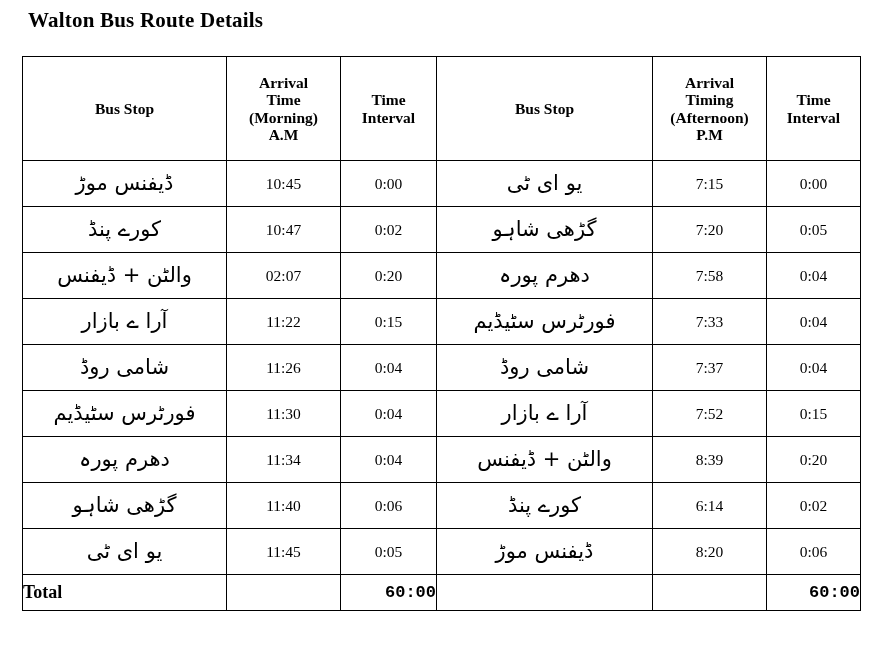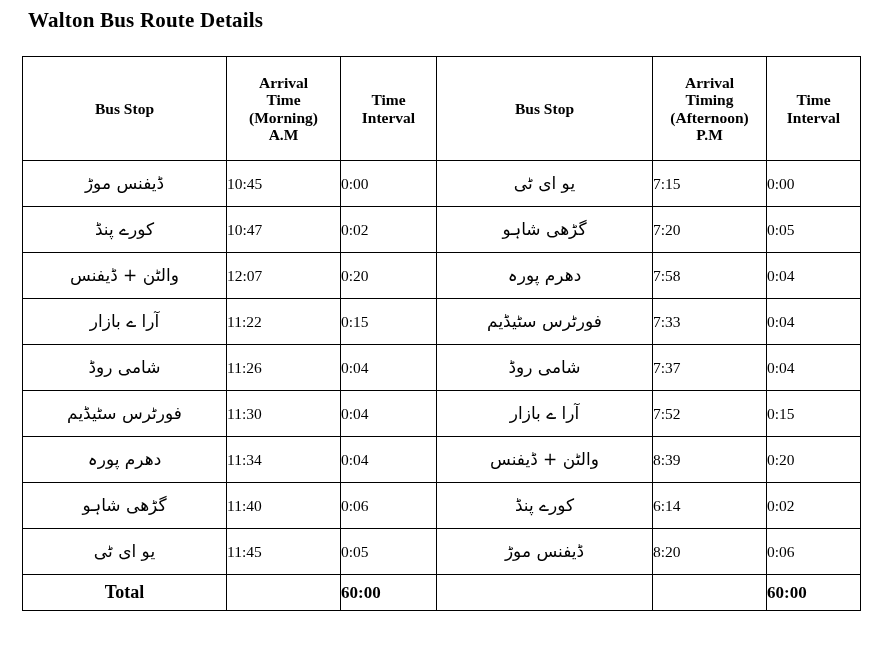--- a/index.html
+++ b/index.html
@@ -64,47 +64,48 @@
     padding: 2px 4px;
     font-family: Liberation Serif, serif;
   }
   tbody td {
     height: 46px;
   }
   .urdu {
     font-family: "DejaVu Sans", sans-serif;
     direction: rtl;
     text-align: center;
-    font-size: 17px;
+    font-size: 21px;
     line-height: 1.25;
     padding: 2px 10px;
     unicode-bidi: embed;
   }
   .num {
-    text-align: left;
+    text-align: center;
     padding: 2px 12px 2px 4px;
     font-size: 15.5px;
     font-family: "Liberation Serif", serif;
   }
   .blank {
     padding: 0;
   }
   tr.total-row td {
     height: 36px;
   }
   .total-label {
-    text-align: center;
     font-weight: bold;
     font-size: 18px;
     font-family: Liberation Serif, serif;
   }
   .total-num {
+    text-align: right;
     padding: 2px 12px 2px 4px;
     font-weight: bold;
     font-size: 17px;
+    font-family: Liberation Mono, monospace;
   }
 </style>
 </head>
 <body>
 
 <div class="page">
 
   <div class="doc-title">Walton Bus Route Details</div>
 
   <table class="route-table">
@@ -158,21 +159,21 @@
       <tr>
         <td class="urdu">کورے پنڈ</td>
         <td class="num">10:47</td>
         <td class="num">0:02</td>
         <td class="urdu">گڑھی شاہو</td>
         <td class="num">7:20</td>
         <td class="num">0:05</td>
       </tr>
       <tr>
         <td class="urdu">والٹن + ڈیفنس</td>
-        <td class="num">12:07</td>
+        <td class="num">02:07</td>
         <td class="num">0:20</td>
         <td class="urdu">دھرم پورہ</td>
         <td class="num">7:58</td>
         <td class="num">0:04</td>
       </tr>
       <tr>
         <td class="urdu">آرا ے بازار</td>
         <td class="num">11:22</td>
         <td class="num">0:15</td>
         <td class="urdu">فورٹرس سٹیڈیم</td>

